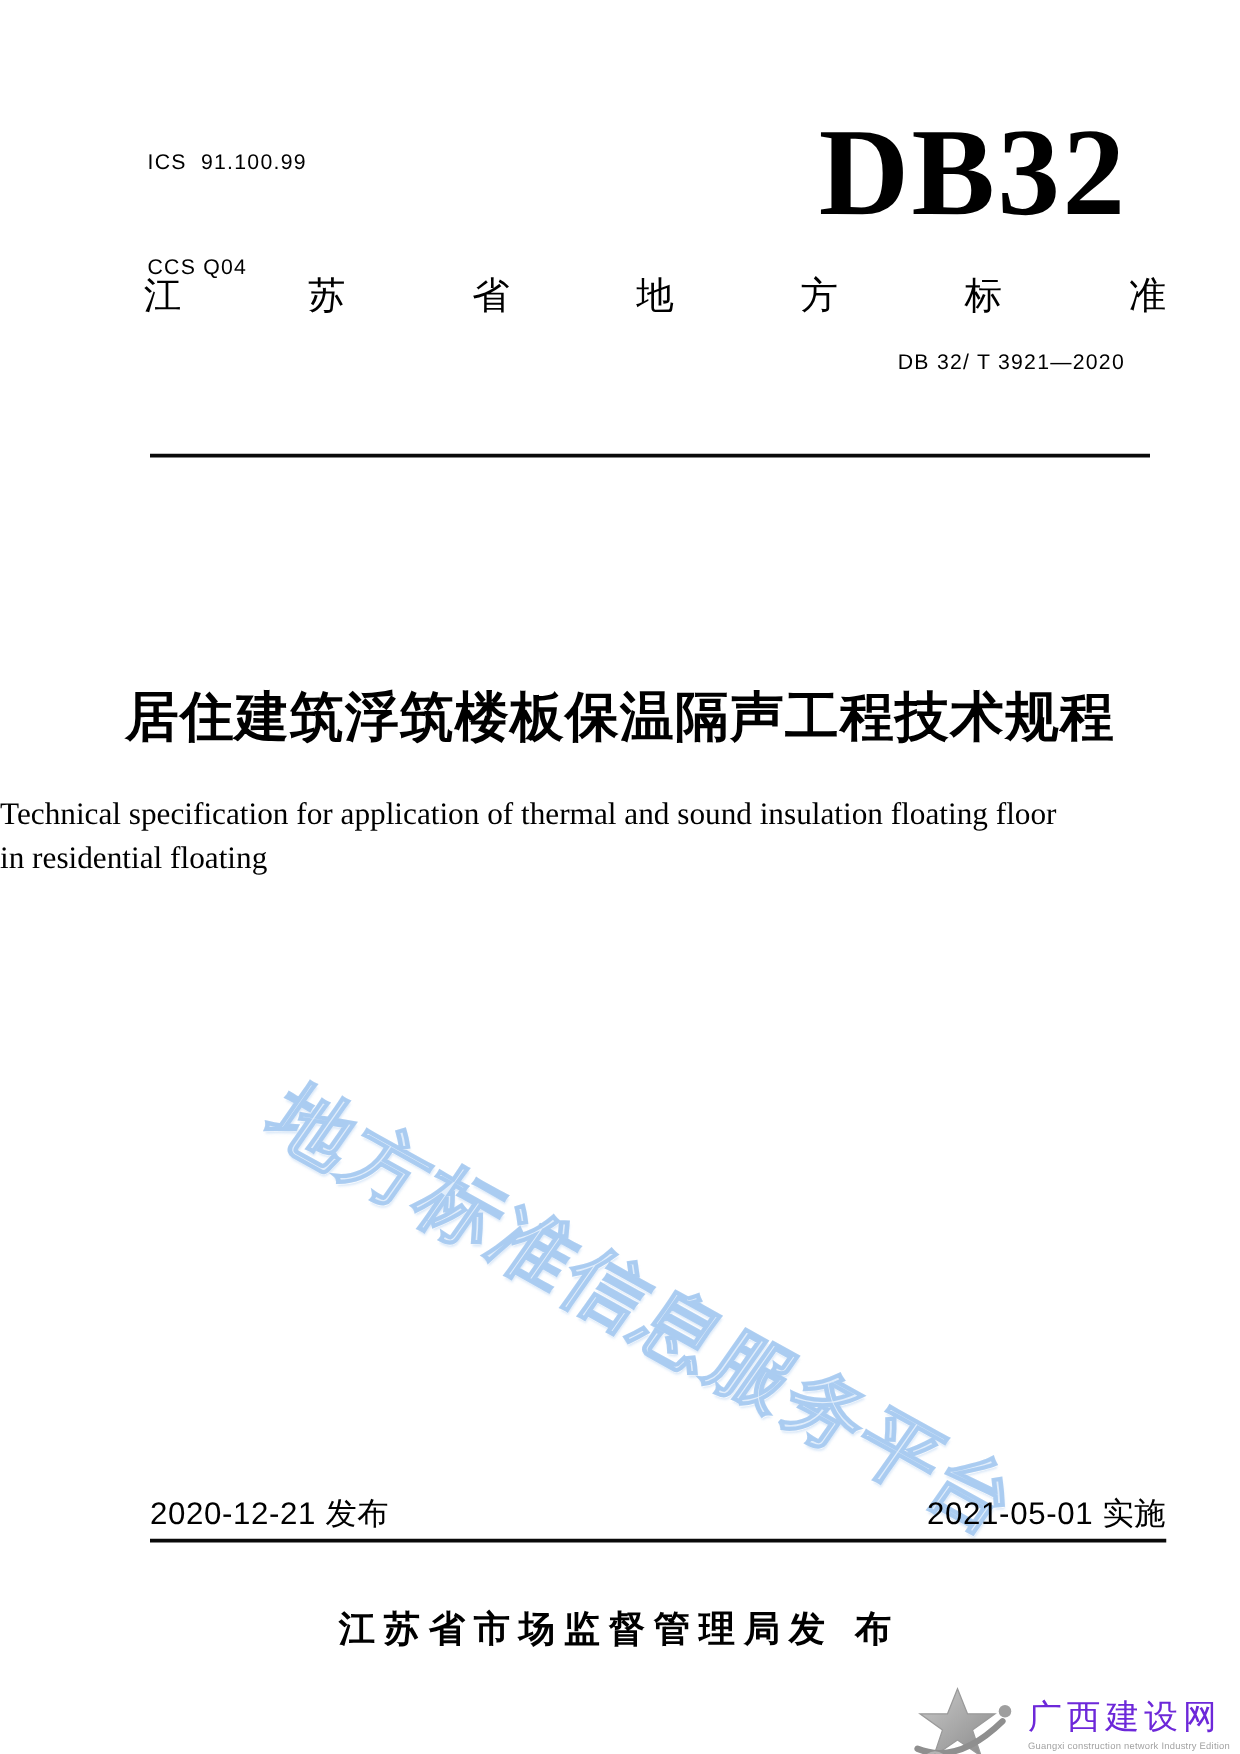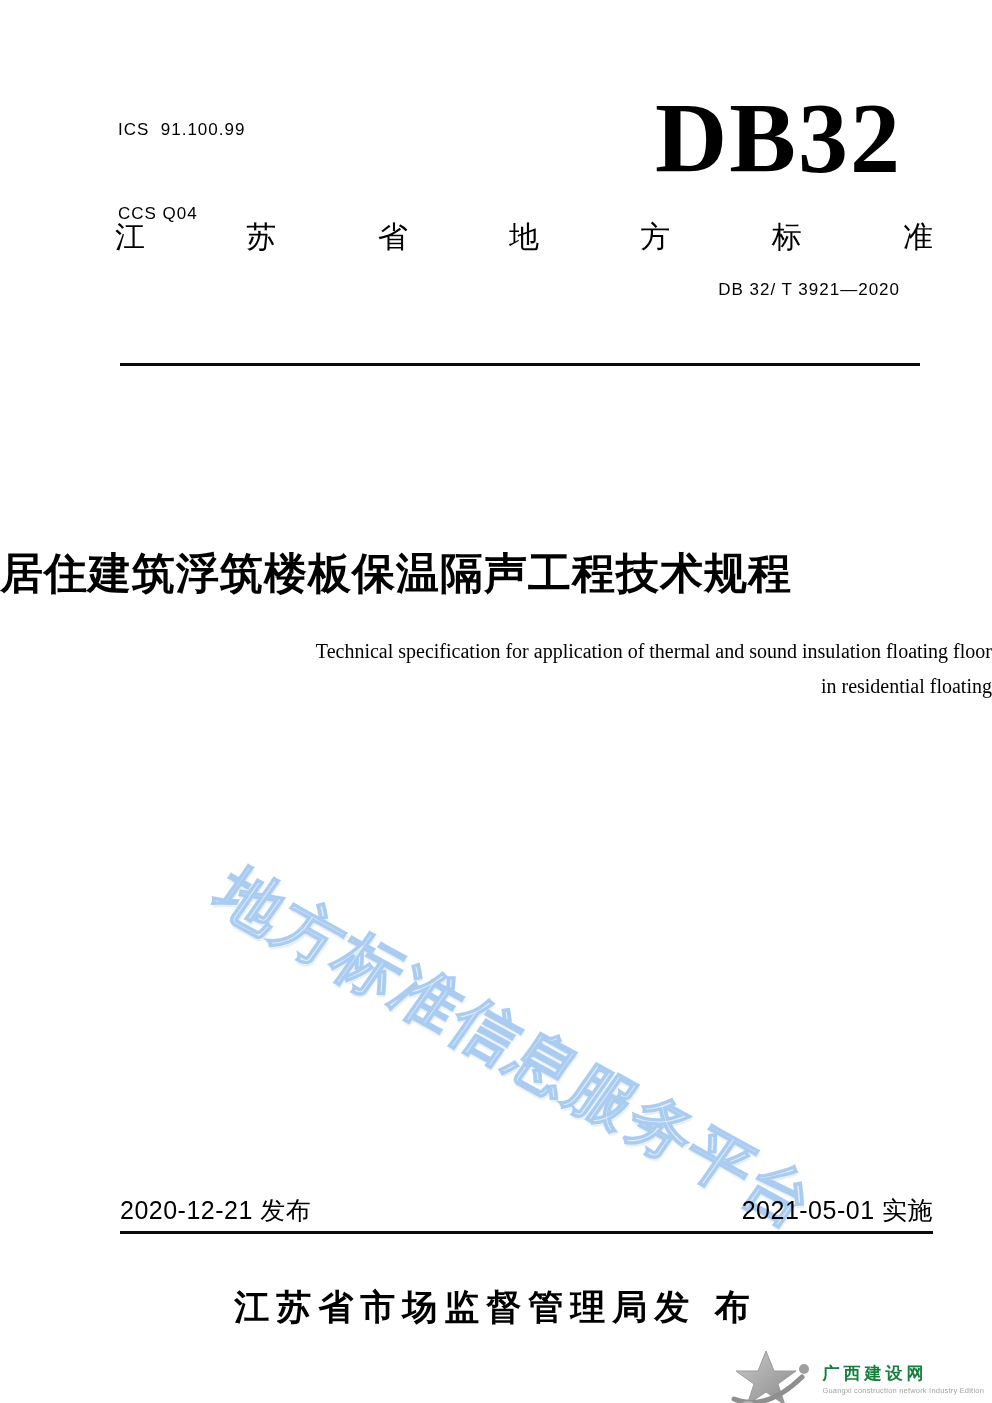--- a/index.html
+++ b/index.html
@@ -70,34 +70,34 @@
     width: 800px;
     height: 3px;
     background: #0a0a0a;
   }
 
   .title-cn {
     position: absolute;
     left: 0;
     top: 533px;
     width: 100%;
-    text-align: left;
+    text-align: center;
     font-size: 43px;
     font-weight: bold;
     letter-spacing: 1px;
   }
 
   .title-en {
     position: absolute;
     left: 0;
     top: 622px;
     width: 100%;
-    text-align: right;
+    text-align: left;
     font-family: "Liberation Serif", serif;
-    font-size: 20px;
+    font-size: 25px;
     line-height: 35px;
   }
 
   
   .watermark {
     position: absolute;
     left: 248px;
     top: 838px;
     transform: rotate(29deg) skewX(-6deg);
     transform-origin: 0 0;
@@ -134,41 +134,41 @@
 
   
   .publisher-row {
     position: absolute;
     left: 0;
     top: 1272px;
     width: 100%;
     display: flex;
     justify-content: center;
     align-items: baseline;
-    font-size: 35px;
+    font-size: 29px;
     font-weight: bold;
   }
   .publisher-name { letter-spacing: 7px; }
   .publish-label { letter-spacing: 8px; white-space: pre; }
 
   
   .site-logo {
     position: absolute;
     right: 8px;
     bottom: 4px;
     display: flex;
     align-items: center;
     gap: 6px;
   }
   .star-wrap { width: 88px; height: 62px; }
   .logo-text-col { display: flex; flex-direction: column; align-items: flex-start; }
   .site-name {
-    font-size: 17px;
-    font-weight: bold;
-    color: #15803d;
+    font-size: 27px;
+    font-weight: normal;
+    color: #6d28d9;
     letter-spacing: 4px;
     line-height: 1.1;
   }
   .site-tagline {
     font-size: 7.5px;
     color: #a2a2a2;
     letter-spacing: 0.2px;
     margin-top: 3px;
   }
 </style>

